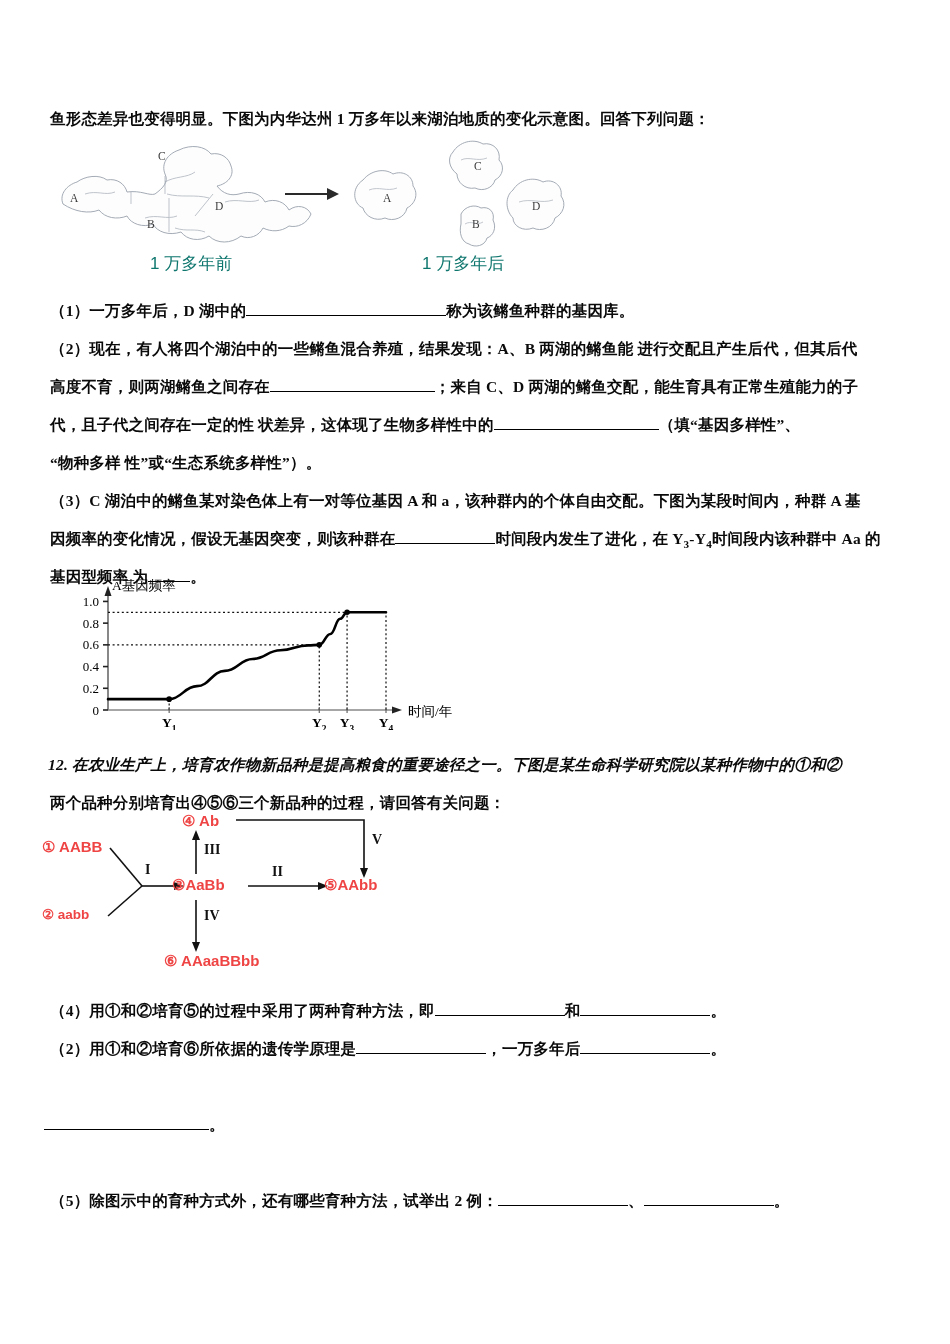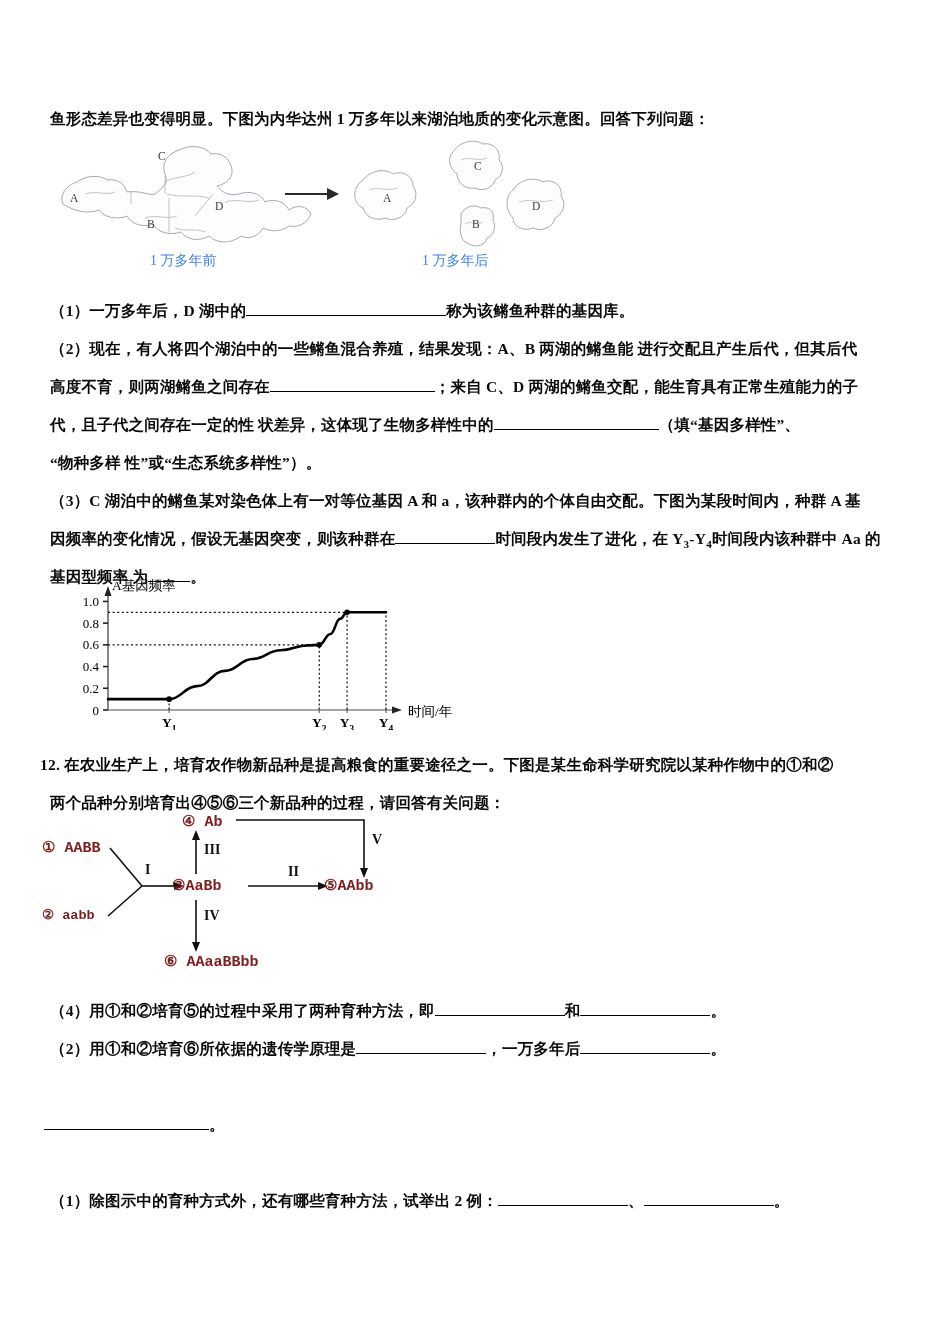--- a/index.html
+++ b/index.html
@@ -43,23 +43,23 @@
   
   #lake-figure {
     position: absolute;
     left: 45px;
     top: 132px;
     width: 520px;
     height: 145px;
   }
   .lake-caption {
     position: absolute;
-    font-size: 14px;
-    color: #3b82f6;
-    font-family: Liberation Serif, serif;
+    font-size: 17px;
+    color: #0f766e;
+    font-family: Liberation Sans, sans-serif;
     white-space: nowrap;
   }
 
   
   #gene-chart {
     position: absolute;
     left: 46px;
     top: 578px;
     width: 430px;
     height: 152px;
@@ -68,25 +68,25 @@
   
   #breeding-figure {
     position: absolute;
     left: 32px;
     top: 812px;
     width: 430px;
     height: 168px;
   }
   .bd-label {
     position: absolute;
-    font-family: Liberation Mono, monospace;
+    font-family: Liberation Sans, sans-serif;
     font-weight: bold;
     font-size: 15px;
     white-space: nowrap;
-    color: #7f1d1d;
+    color: #ef4444;
   }
   .bd-roman {
     position: absolute;
     font-family: "Liberation Serif", serif;
     font-weight: bold;
     font-size: 14px;
     color: #111;
   }
   sub { font-size: 0.72em; }
 </style>
@@ -236,21 +236,21 @@
           <text x="123.16" y="149" text-anchor="middle" font-family="Liberation Serif, serif" font-size="13.5" fill="#000" font-weight="bold"><tspan>Y</tspan><tspan baseline-shift="sub" font-size="9.5">1</tspan></text>
           <text x="273.28" y="149" text-anchor="middle" font-family="Liberation Serif, serif" font-size="13.5" fill="#000" font-weight="bold"><tspan>Y</tspan><tspan baseline-shift="sub" font-size="9.5">2</tspan></text>
           <text x="301.08" y="149" text-anchor="middle" font-family="Liberation Serif, serif" font-size="13.5" fill="#000" font-weight="bold"><tspan>Y</tspan><tspan baseline-shift="sub" font-size="9.5">3</tspan></text>
           <text x="340" y="149" text-anchor="middle" font-family="Liberation Serif, serif" font-size="13.5" fill="#000" font-weight="bold"><tspan>Y</tspan><tspan baseline-shift="sub" font-size="9.5">4</tspan></text>
         </g>
       <text id="y-axis-title" x="66" y="12" font-family="Liberation Serif, serif" font-size="13.5" fill="#000">A基因频率</text>
       <text id="x-axis-title" x="362" y="138" font-family="Liberation Serif, serif" font-size="13.5" fill="#000">时间/年</text>
     </svg>
   </div>
 
-  <div class="text-block" style="left:36px; top:742px; width:880px;">
+  <div class="text-block" style="left:44px; top:742px; width:880px;font-style:italic;">
     <p class="para">12. 在农业生产上，培育农作物新品种是提高粮食的重要途径之一。下图是某生命科学研究院以某种作物中的①和②</p>
   </div>
   <div class="text-block" style="left:46px; top:780px; width:880px;font-family:Liberation Serif, serif;">
     <p class="para">两个品种分别培育出④⑤⑥三个新品种的过程，请回答有关问题：</p>
   </div>
 
   <div id="breeding-figure">
     <svg width="430" height="168" viewBox="0 0 430 168">
       <g stroke="#111" stroke-width="1.6" fill="none">
 
@@ -276,36 +276,36 @@
         <polygon points="328,56 332,66 336,56"></polygon>
       </g>
     </svg>
     <div class="bd-label" style="left:10px; top:26px;">① AABB</div>
     <div class="bd-label" style="left:10px; top:94px; font-size:13.5px;">② aabb</div>
     <div class="bd-label" style="left:140px; top:64px;">③AaBb</div>
     <div class="bd-label" style="left:150px; top:0px;">④ Ab</div>
     <div class="bd-label" style="left:292px; top:64px;">⑤AAbb</div>
     <div class="bd-label" style="left:132px; top:140px;">⑥ AAaaBBbb</div>
     <div class="bd-roman" style="left:113px; top:50px;">I</div>
-    <div class="bd-roman" style="left:256px; top:52px;">II</div>
+    <div class="bd-roman" style="left:240px; top:52px;">II</div>
     <div class="bd-roman" style="left:172px; top:30px;">III</div>
     <div class="bd-roman" style="left:172px; top:96px;">IV</div>
     <div class="bd-roman" style="left:340px; top:20px;">V</div>
   </div>
 
   <div class="text-block" style="left:46px; top:988px; width:880px;">
     <p class="para"><span>（4）用①和②培育⑤的过程中采用了两种育种方法，即</span><span class="blank-l"></span><span>和</span><span class="blank-l"></span><span>。</span></p>
   </div>
 
   <div class="text-block" style="left:46px; top:1026px; width:880px;">
     <p class="para"><span>（2）用①和②培育⑥所依据的遗传学原理是</span><span class="blank-l"></span><span>，一万多年后</span><span class="blank-l"></span><span>。</span></p>
   </div>
 
   <div class="text-block" style="left:40px; top:1102px; width:880px;">
     <p class="para"><span class="blank-xl"></span><span>。</span></p>
   </div>
 
 
   <div class="text-block" style="left:46px; top:1178px; width:880px;">
-    <p class="para"><span>（1）除图示中的育种方式外，还有哪些育种方法，试举出 2 例：</span><span class="blank-l"></span><span>、</span><span class="blank-l"></span><span>。</span></p>
+    <p class="para"><span>（5）除图示中的育种方式外，还有哪些育种方法，试举出 2 例：</span><span class="blank-l"></span><span>、</span><span class="blank-l"></span><span>。</span></p>
   </div>
 
 </div>
 
 </body></html>

